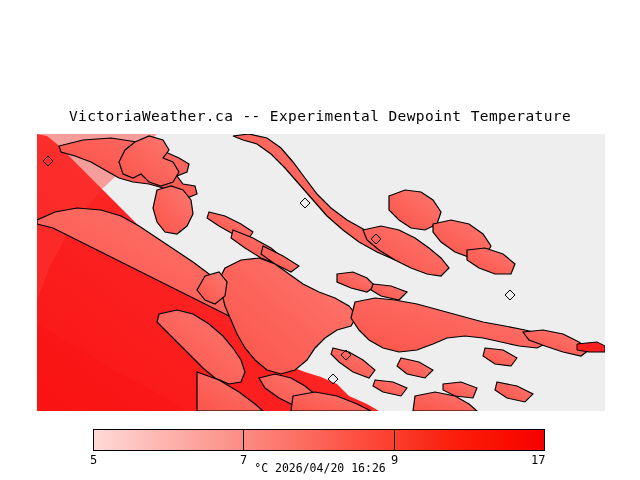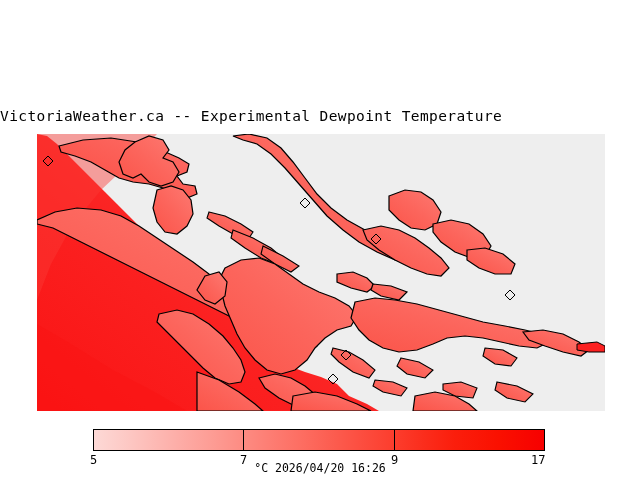--- a/index.html
+++ b/index.html
@@ -12,20 +12,21 @@
     height: 480px;
     position: relative;
     font-family: "DejaVu Sans Mono", "Liberation Mono", monospace;
     overflow: hidden;
   }
   #page-title {
     position: absolute;
     left: 0;
     top: 108px;
     width: 640px;
+    text-align: center;
     font-family: "DejaVu Sans Mono", "Liberation Mono", monospace;
     font-size: 14.5px;
     letter-spacing: 0.4px;
     color: #000000;
     white-space: nowrap;
   }
   #map-frame {
     position: absolute;
     left: 37px;
     top: 134px;

